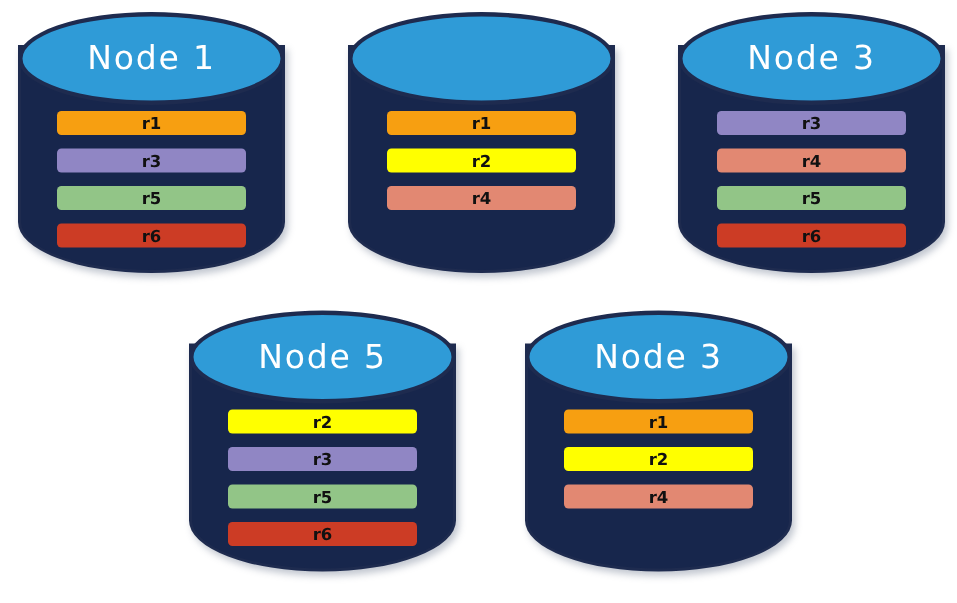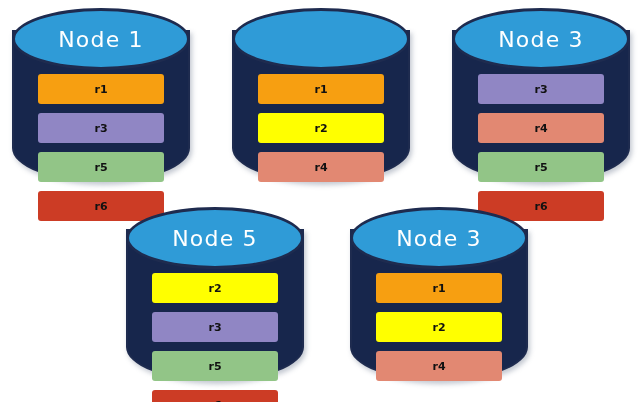--- a/index.html
+++ b/index.html
@@ -72,21 +72,21 @@
   
   .records {
     position: absolute;
     left: 26px;
     top: 66px;
     width: 126px;
   }
 
   .record-bar {
     position: relative;
-    height: 30px;
+    height: 16px;
     margin-bottom: 9px;
     border-radius: 3px;
     display: flex;
     align-items: center;
     justify-content: center;
     box-sizing: border-box;
   }
 
   .record-bar span {
     font-size: 11px;

